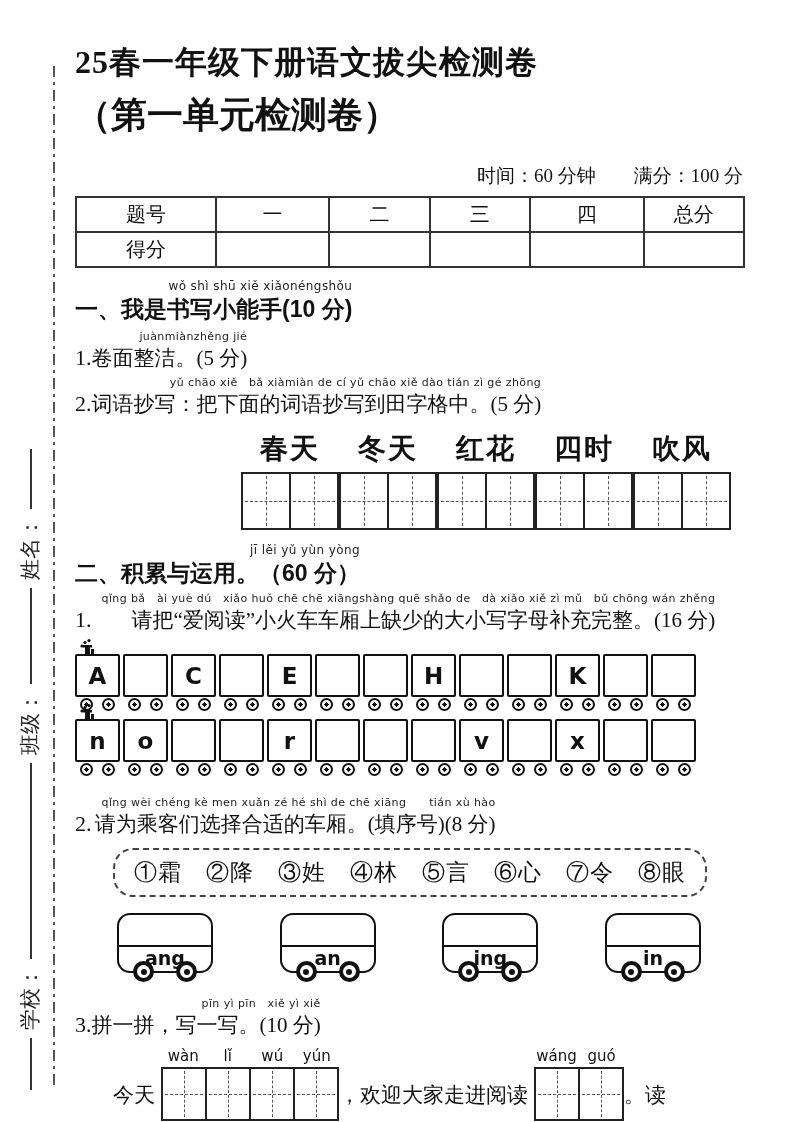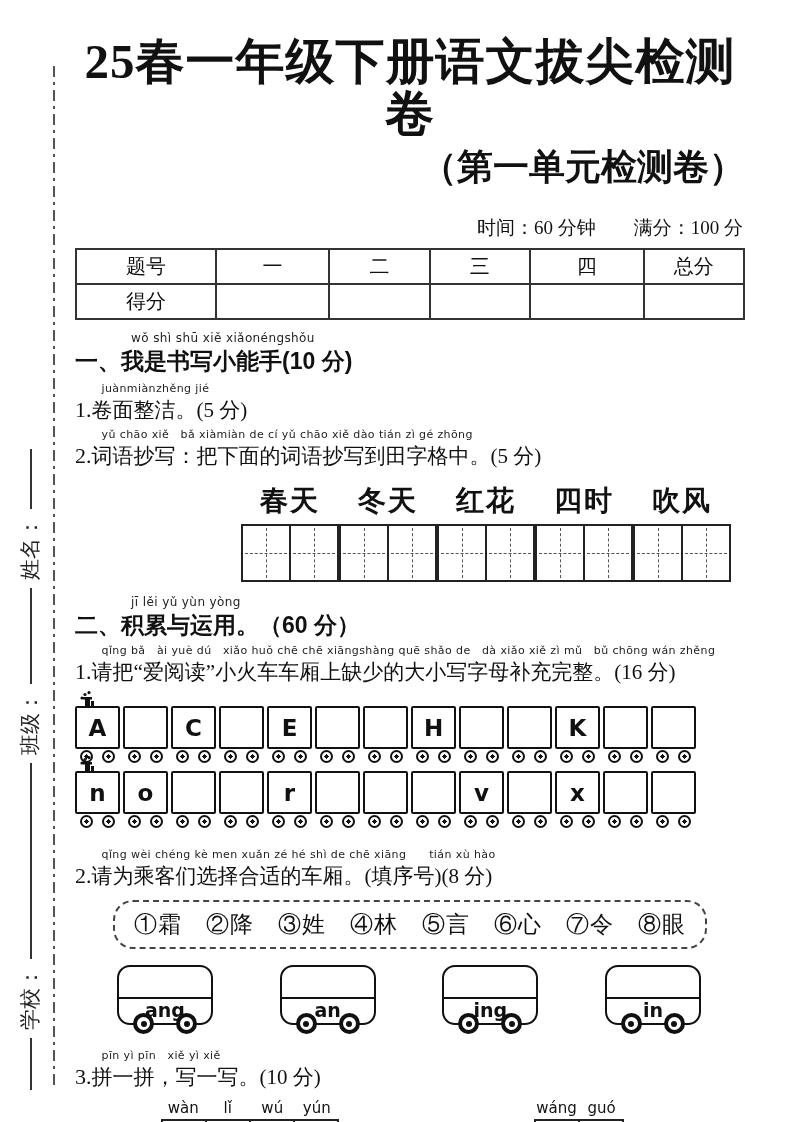--- a/index.html
+++ b/index.html
@@ -16,30 +16,30 @@
   .margin-rotated {
     position:absolute; left:9px; top:1090px; width:790px; height:42px;
     transform:rotate(-90deg); transform-origin:0 0;
     display:flex; align-items:center; gap:8px;
     font-size:21px; color:#222; white-space:nowrap;
   }
   .m-line { display:inline-block; border-bottom:2px solid #333; height:1px; }
   .w55{width:52px;} .w195{width:196px;} .w95{width:96px;} .w60{width:60px;}
   
   .content { position:absolute; left:75px; top:0; width:670px; }
-  h1.title { margin:36px 0 0; text-align:center; font-size:49px; line-height:52px; font-weight:bold; letter-spacing:1px; }
-  h2.subtitle { margin:2px 0 0; text-align:right; font-size:36px; line-height:50px; font-weight:bold; }
+  h1.title { margin:36px 0 0; font-size:32px; line-height:52px; font-weight:bold; letter-spacing:1px; }
+  h2.subtitle { margin:2px 0 0; text-align:left; font-size:36px; line-height:50px; font-weight:bold; }
   .info { margin-top:24px; text-align:right; font-size:19px; line-height:24px; padding-right:2px; }
   
   table.score-table { width:100%; border-collapse:collapse; margin-top:8px; table-layout:fixed; }
   table.score-table td { border:2px solid #333; height:33px; text-align:center; font-size:20px; padding:0; }
   
   .qline { display:flex; align-items:flex-end; }
   .q-num { font-size:22px; line-height:28px; flex:none; }
-  .q-stack { display:flex; flex-direction:column; }
+  .q-stack { display:flex; flex-direction:column;text-align:right; }
   .pinyin { font-family:"DejaVu Sans","Liberation Sans",sans-serif; font-size:11px; line-height:13px; color:#222; margin:0 0 1px 10px; white-space:nowrap; letter-spacing:.4px; }
   .q-main { font-size:21px; line-height:28px; white-space:nowrap; }
   .sec .q-num, .sec .q-main { font-family:"Liberation Sans","DejaVu Sans",sans-serif; font-weight:bold; font-size:23px; line-height:30px; }
   .sec .pinyin { font-size:12px; }
   .mt12{margin-top:12px;} .mt6{margin-top:6px;} .mt4{margin-top:4px;} .mt14{margin-top:14px;} .mt20{margin-top:20px;} .mt24{margin-top:24px;}
   
   .tzg { display:flex; border:2px solid #222; background:#fff; width:max-content; }
   .tzg-cell { position:relative; border-right:2px solid #222; }
   .tzg-cell:last-child { border-right:none; }
   .tzg-cell.big { width:46px; height:54px; }

